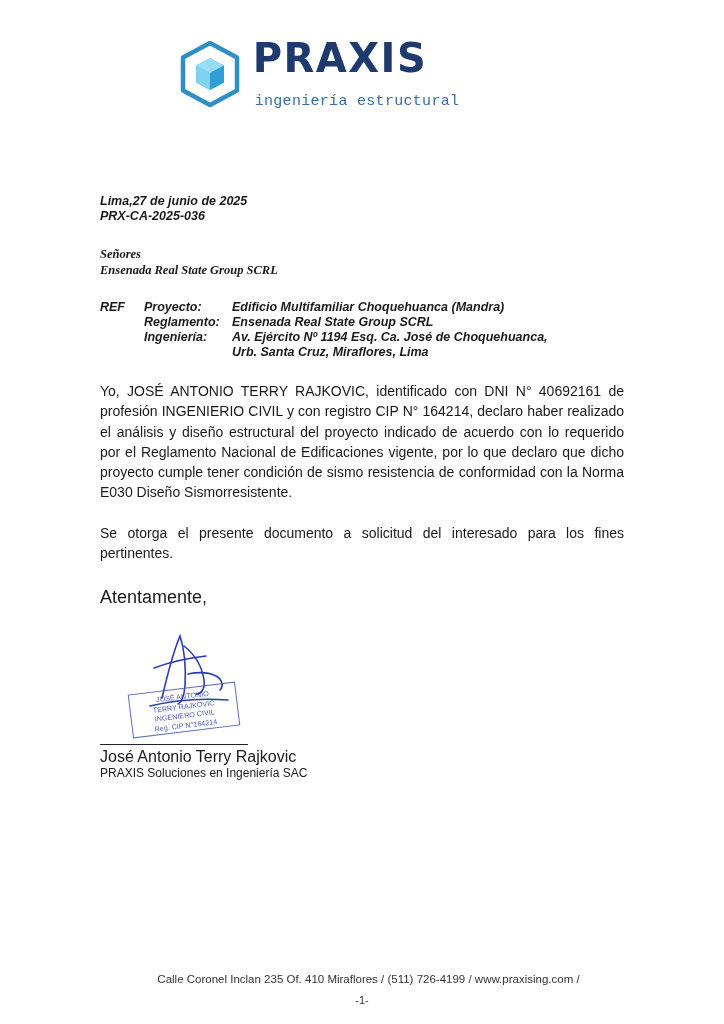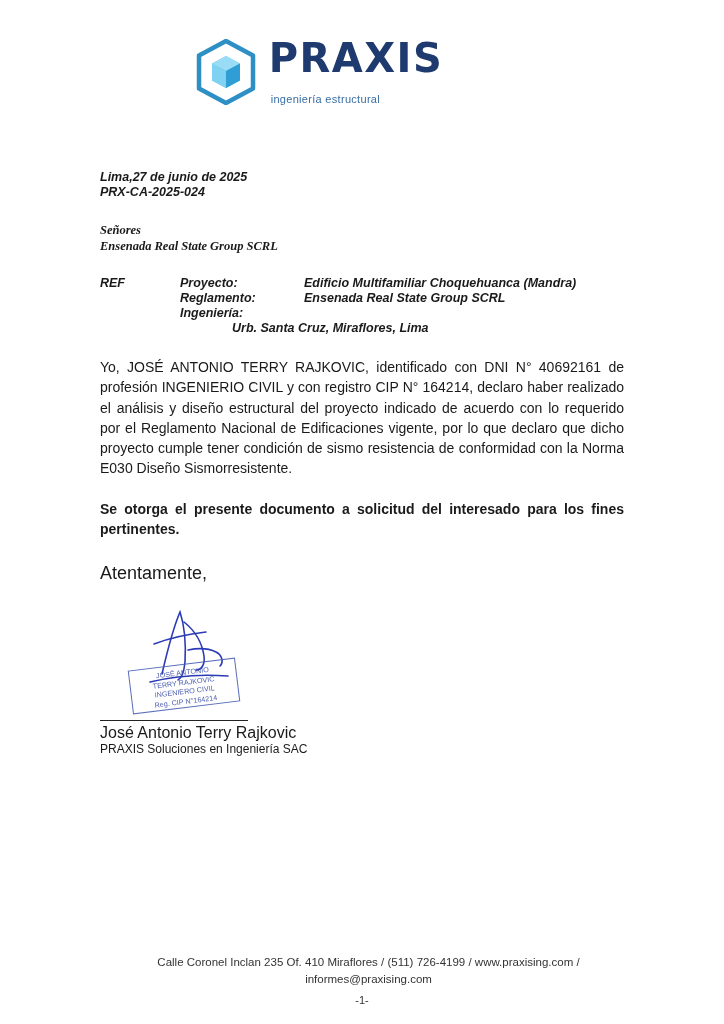--- a/index.html
+++ b/index.html
@@ -47,54 +47,53 @@
     line-height: 1;
   }
   .logo-word {
     font-family: "DejaVu Sans", sans-serif;
     font-size: 40px;
     font-weight: bold;
     letter-spacing: 1.5px;
     color: #1f3a6e;
   }
   .logo-sub {
-    font-family: Liberation Sans, sans-serif;
-    font-size: 11px;
+    font-family: Liberation Mono, monospace;
+    font-size: 15px;
     color: #3a6ea5;
     letter-spacing: 0.3px;
     margin-top: 16px;
     margin-left: 2px;
   }
 
   
   .content {
     position: absolute;
     left: 100px;
-    top: 170px;
+    top: 194px;
     width: 524px;
   }
   .bi {
     font-weight: bold;
     font-style: italic;
   }
   .line { margin: 0; }
   .date-line { font-size: 12.5px; }
   .code-line { font-size: 12.5px; margin-top: 1px; }
 
   .addressee { margin-top: 24px; font-size: 12.5px; font-family: Liberation Serif, serif; }
   .addressee .l2 { margin-top: 1px; }
 
   .ref-block {
     margin-top: 22px;
     font-size: 12.5px;
   }
   .ref-row {
     display: flex;
     align-items: flex-start;
-    gap: 36px;
   }
   .ref-tag {
     width: 44px;
     flex: 0 0 44px;
     font-weight: bold;
     font-style: italic;
   }
   .ref-label {
     width: 88px;
     flex: 0 0 88px;
@@ -113,21 +112,21 @@
     font-style: italic;
     margin-top: 1px;
   }
 
   .para {
     margin-top: 22px;
     font-size: 14px;
     line-height: 1.45;
     text-align: justify;
   }
-  .para2 { margin-top: 20px; font-weight: bold; }
+  .para2 { margin-top: 20px; }
   .closing { margin-top: 24px; font-size: 18px; }
 
   
   .sig-area {
     position: relative;
     margin-top: 6px;
     height: 128px;
     width: 300px;
   }
   .sig-scribble {
@@ -217,41 +216,42 @@
     </div>
     <div class="logo-text">
       <div class="logo-word">PRAXIS</div>
       <div class="logo-sub">ingeniería estructural</div>
     </div>
   </div>
 
   <div class="content">
 
     <p class="line date-line bi">Lima,27 de junio de 2025</p>
-    <p class="line code-line bi">PRX-CA-2025-024</p>
+    <p class="line code-line bi">PRX-CA-2025-036</p>
 
     <div class="addressee">
       <p class="line bi">Señores</p>
       <p class="line bi l2">Ensenada Real State Group SCRL</p>
     </div>
 
     <div class="ref-block">
       <div class="ref-row">
         <span class="ref-tag">REF</span>
         <span class="ref-label">Proyecto:</span>
         <span class="ref-value">Edificio Multifamiliar Choquehuanca (Mandra)</span>
       </div>
       <div class="ref-row">
         <span class="ref-tag"></span>
         <span class="ref-label">Reglamento:</span>
         <span class="ref-value">Ensenada Real State Group SCRL</span>
       </div>
       <div class="ref-row">
         <span class="ref-tag"></span>
         <span class="ref-label">Ingeniería:</span>
+        <span class="ref-value">Av. Ejército Nº 1194 Esq. Ca. José de Choquehuanca,</span>
       </div>
       <div class="ref-cont">Urb. Santa Cruz, Miraflores, Lima</div>
     </div>
 
     <p class="para">Yo, JOSÉ ANTONIO TERRY RAJKOVIC, identificado con DNI N° 40692161 de profesión INGENIERIO CIVIL y con registro CIP N° 164214, declaro haber realizado el análisis y diseño estructural del proyecto indicado de acuerdo con lo requerido por el Reglamento Nacional de Edificaciones vigente, por lo que declaro que dicho proyecto cumple tener condición de sismo resistencia de conformidad con la Norma E030 Diseño Sismorresistente.</p>
     <p class="para para2">Se otorga el presente documento a solicitud del interesado para los fines pertinentes.</p>
     <p class="closing">Atentamente,</p>
 
     <div class="sig-area">
       <div class="sig-scribble">
@@ -274,17 +274,16 @@
       </div>
 
       <div class="sig-rule"></div>
       <div class="sig-name">José Antonio Terry Rajkovic</div>
       <div class="sig-company">PRAXIS Soluciones en Ingeniería SAC</div>
     </div>
   </div>
 
   <div class="footer">
     <div>Calle Coronel Inclan 235  Of. 410 Miraflores / (511) 726-4199 / www.praxising.com /</div>
-    <div class="l2">informes@praxising.com</div>
   </div>
   <div class="page-num">-1-</div>
 
 </div>
 
 </body></html>

